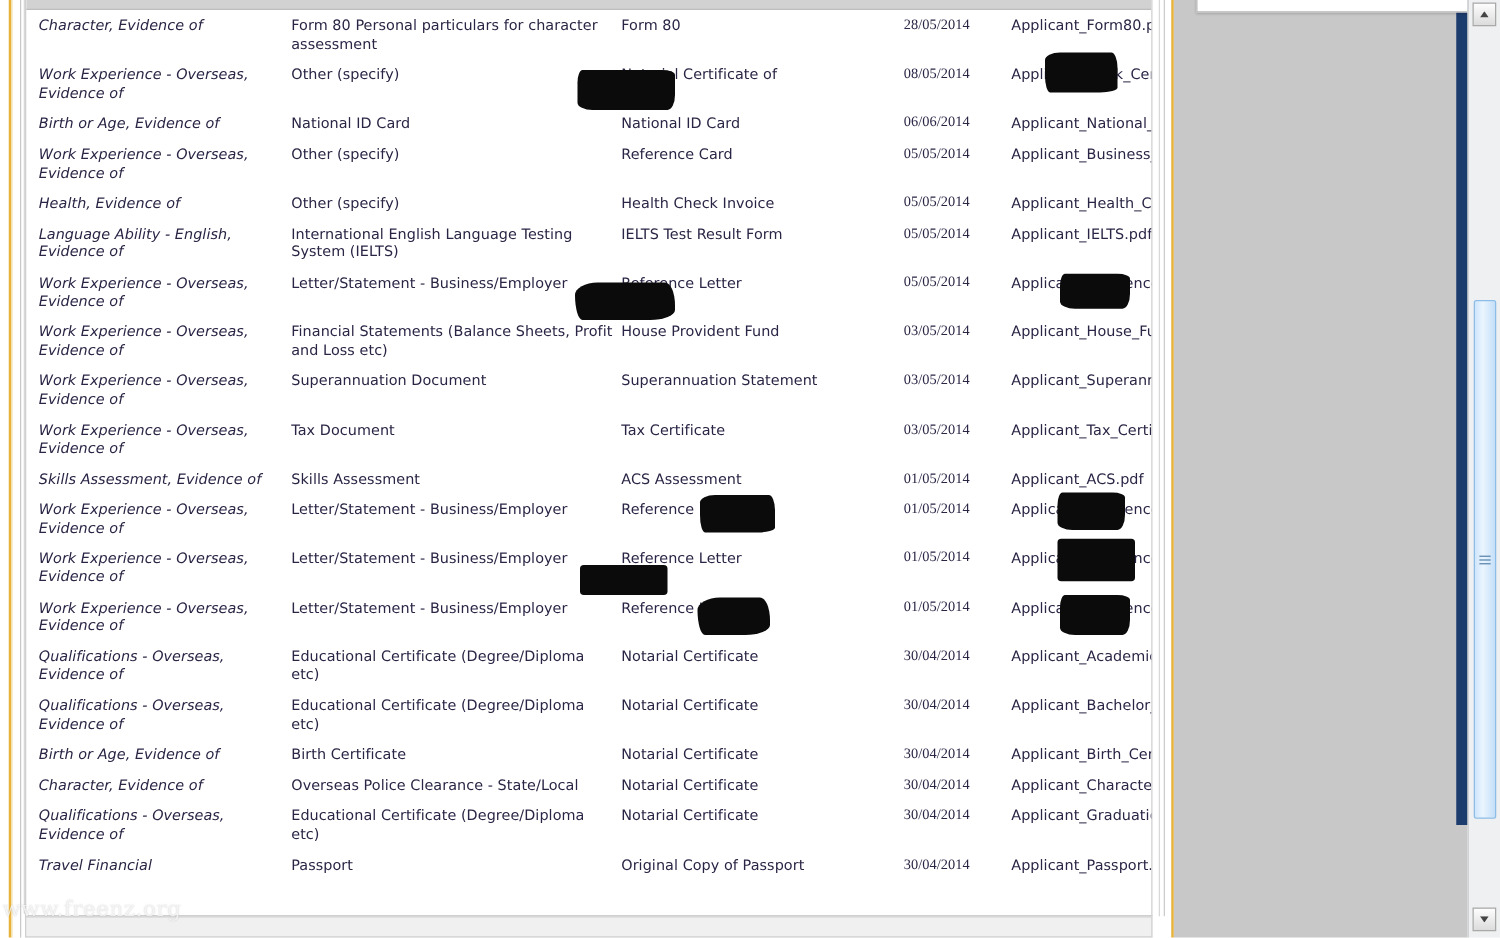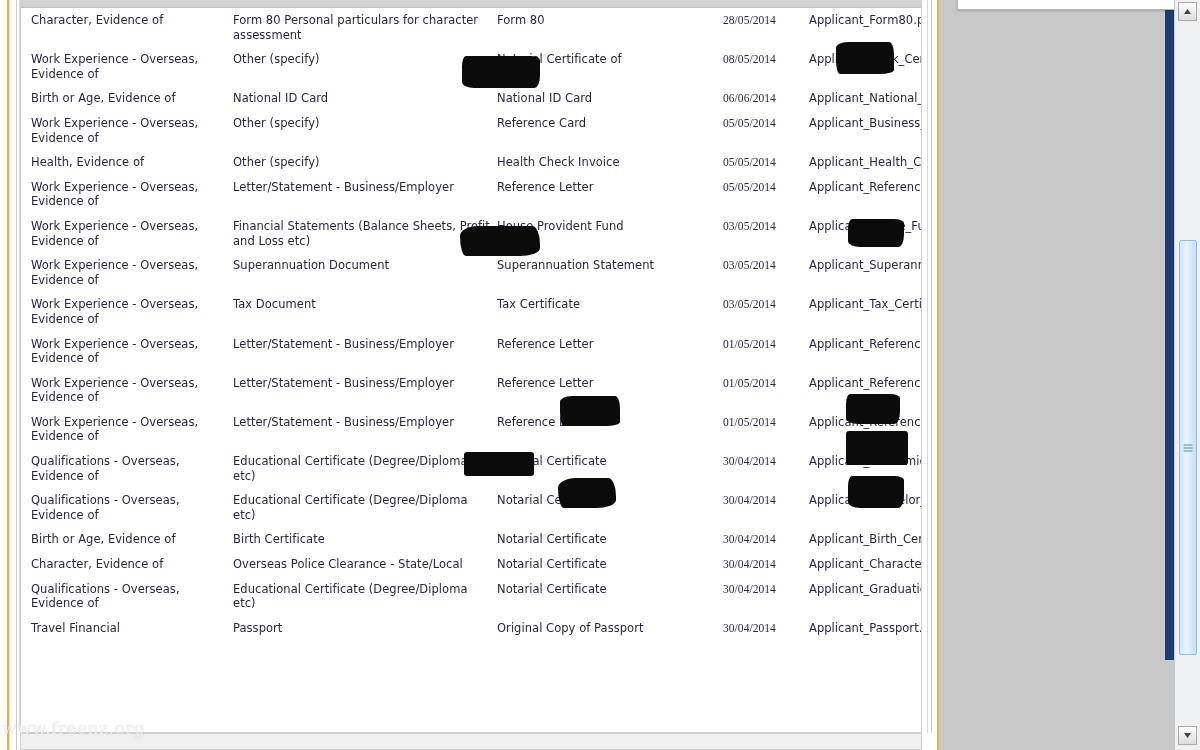--- a/index.html
+++ b/index.html
@@ -72,21 +72,21 @@
     table-layout: fixed;
   }
   #doc-table td {
     vertical-align: top;
     padding: 5px 6px 5px 0;
     font-size: 11.5px;
     line-height: 14.6px;
     color: #2b2545;
     letter-spacing: 0.05px;
   }
-  .col-evidence  { width: 196px; padding-left: 10px !important; }
+  .col-evidence  { width: 196px; padding-left: 10px !important; font-style: italic; }
   .col-doctype   { width: 258px; }
   .col-docname   { width: 220px; }
   .col-date      { width: 80px; white-space: nowrap; font-family: Liberation Serif, serif; }
   .col-file      { width: 148px; white-space: nowrap; }
 
   
   #table-right-rule-a {
     position: absolute;
     left: 927px; top: 0; width: 1px; height: 733px;
     background: #d8d8d8;
@@ -246,20 +246,27 @@
             <td class="col-file">Applicant_Business_Card.pdf</td>
           </tr>
           <tr>
             <td class="col-evidence">Health, Evidence of</td>
             <td class="col-doctype">Other (specify)</td>
             <td class="col-docname">Health Check Invoice</td>
             <td class="col-date">05/05/2014</td>
             <td class="col-file">Applicant_Health_Check_Invoice.pdf</td>
           </tr>
           <tr>
+            <td class="col-evidence">Language Ability - English, Evidence of</td>
+            <td class="col-doctype">International English Language Testing System (IELTS)</td>
+            <td class="col-docname">IELTS Test Result Form</td>
+            <td class="col-date">05/05/2014</td>
+            <td class="col-file">Applicant_IELTS.pdf</td>
+          </tr>
+          <tr>
             <td class="col-evidence">Work Experience - Overseas, Evidence of</td>
             <td class="col-doctype">Letter/Statement - Business/Employer</td>
             <td class="col-docname">Reference Letter</td>
             <td class="col-date">05/05/2014</td>
             <td class="col-file">Applicant_Reference_Letter_</td>
           </tr>
           <tr>
             <td class="col-evidence">Work Experience - Overseas, Evidence of</td>
             <td class="col-doctype">Financial Statements (Balance Sheets, Profit and Loss etc)</td>
             <td class="col-docname">House Provident Fund</td>
@@ -272,20 +279,27 @@
             <td class="col-docname">Superannuation Statement</td>
             <td class="col-date">03/05/2014</td>
             <td class="col-file">Applicant_Superannuation.pdf</td>
           </tr>
           <tr>
             <td class="col-evidence">Work Experience - Overseas, Evidence of</td>
             <td class="col-doctype">Tax Document</td>
             <td class="col-docname">Tax Certificate</td>
             <td class="col-date">03/05/2014</td>
             <td class="col-file">Applicant_Tax_Certificate.pdf</td>
+          </tr>
+          <tr>
+            <td class="col-evidence">Skills Assessment, Evidence of</td>
+            <td class="col-doctype">Skills Assessment</td>
+            <td class="col-docname">ACS Assessment</td>
+            <td class="col-date">01/05/2014</td>
+            <td class="col-file">Applicant_ACS.pdf</td>
           </tr>
           <tr>
             <td class="col-evidence">Work Experience - Overseas, Evidence of</td>
             <td class="col-doctype">Letter/Statement - Business/Employer</td>
             <td class="col-docname">Reference Letter</td>
             <td class="col-date">01/05/2014</td>
             <td class="col-file">Applicant_Reference_Letter_</td>
           </tr>
           <tr>
             <td class="col-evidence">Work Experience - Overseas, Evidence of</td>

